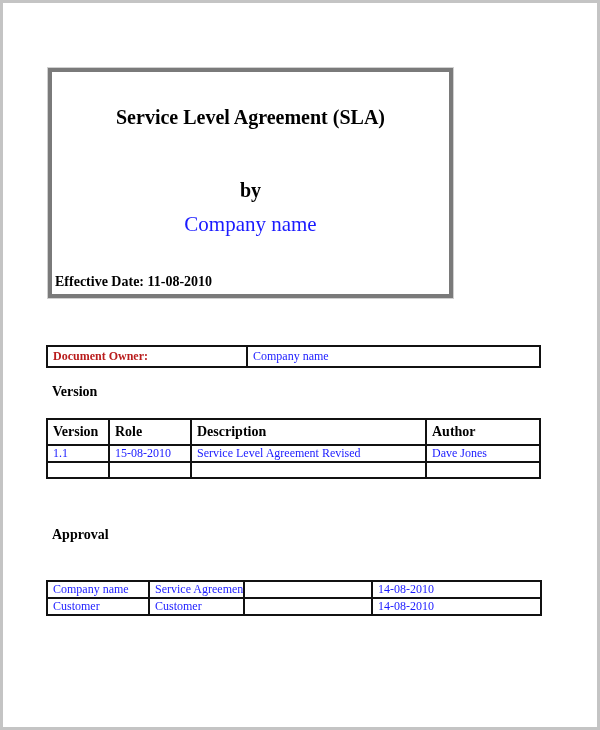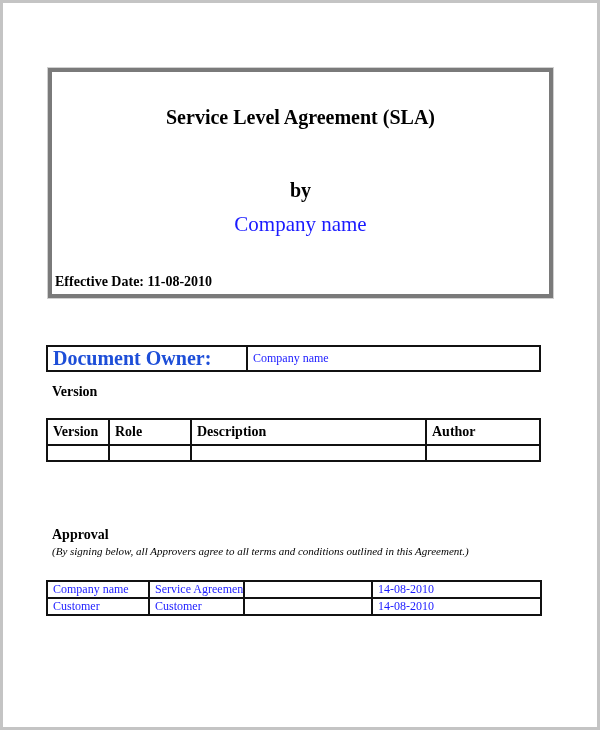--- a/index.html
+++ b/index.html
@@ -9,21 +9,21 @@
     position: relative; overflow: hidden;
   }
   .page {
     position: absolute; left: 0; top: 0; width: 600px; height: 730px;
     box-sizing: border-box;
     border-left: 3px solid #c4c4c4; border-top: 3px solid #c4c4c4;
     border-right: 3px solid #c4c4c4; border-bottom: 3px solid #c4c4c4;
     background: #fff;
   }
   .title-box {
-    position: absolute; left: 45px; top: 65px; width: 505px; height: 230px;
+    position: absolute; left: 45px; top: 65px; width: 405px; height: 230px;
     box-sizing: border-box; border: 4px solid #7a7a7a;
     outline: 1px solid #d0d0d0;
   }
   .title-line {
     position: absolute; left: 0; width: 100%; text-align: center;
     font-weight: bold; font-size: 20px;
   }
   .t1 { top: 34px; }
   .t2 { top: 70px; }
   .t3 { top: 107px; }
@@ -36,21 +36,21 @@
     position: absolute; border-collapse: collapse; table-layout: fixed;
   }
   td, th {
     border: 2px solid #111; padding: 0 5px; text-align: left; vertical-align: middle;
     overflow: hidden; white-space: nowrap;
   }
   th { font-weight: bold; font-size: 14px; }
   td.val { color: #1a1aff; font-size: 12px; }
   .owner { left: 43px; top: 342px; width: 493px; }
   .owner td { height: 19px; }
-  .owner .lbl { font-weight: bold; font-size: 20px; color: #1d4ed8; }
+  .owner .lbl { font-weight: bold; font-size: 12px; color: #b91c1c; }
   .section-h {
     position: absolute; left: 49px; font-weight: bold; font-size: 14px;
   }
   .ver-h { top: 381px; }
   .app-h { top: 524px; }
   .note {
     position: absolute; left: 49px; top: 542px; font-style: italic; font-size: 11px;
   }
   .vtable { left: 43px; top: 415px; width: 493px; }
   .vtable th { height: 24px; }
@@ -94,30 +94,35 @@
         <col style="width:114px">
       </colgroup>
     <tbody>
         <tr>
       <th>Version</th>
       <th>Role</th>
       <th>Description</th>
       <th>Author</th>
     </tr>
     <tr>
+      <td class="val">1.1</td>
+      <td class="val">15-08-2010</td>
+      <td class="val">Service Level Agreement Revised</td>
+      <td class="val">Dave Jones</td>
+    </tr>
+    <tr>
       <td class="val"></td>
       <td class="val"></td>
       <td class="val"></td>
       <td class="val"></td>
     </tr>
   </tbody>
     </table>
 
   <div class="section-h app-h">Approval</div>
-  <div class="note">(By signing below, all Approvers agree to all terms and conditions outlined in this Agreement.)</div>
 
   <table class="atable">
     <colgroup>
         <col style="width:102px">
         <col style="width:95px">
         <col style="width:128px">
         <col style="width:169px">
       </colgroup>
     <tbody>
     <tr>

